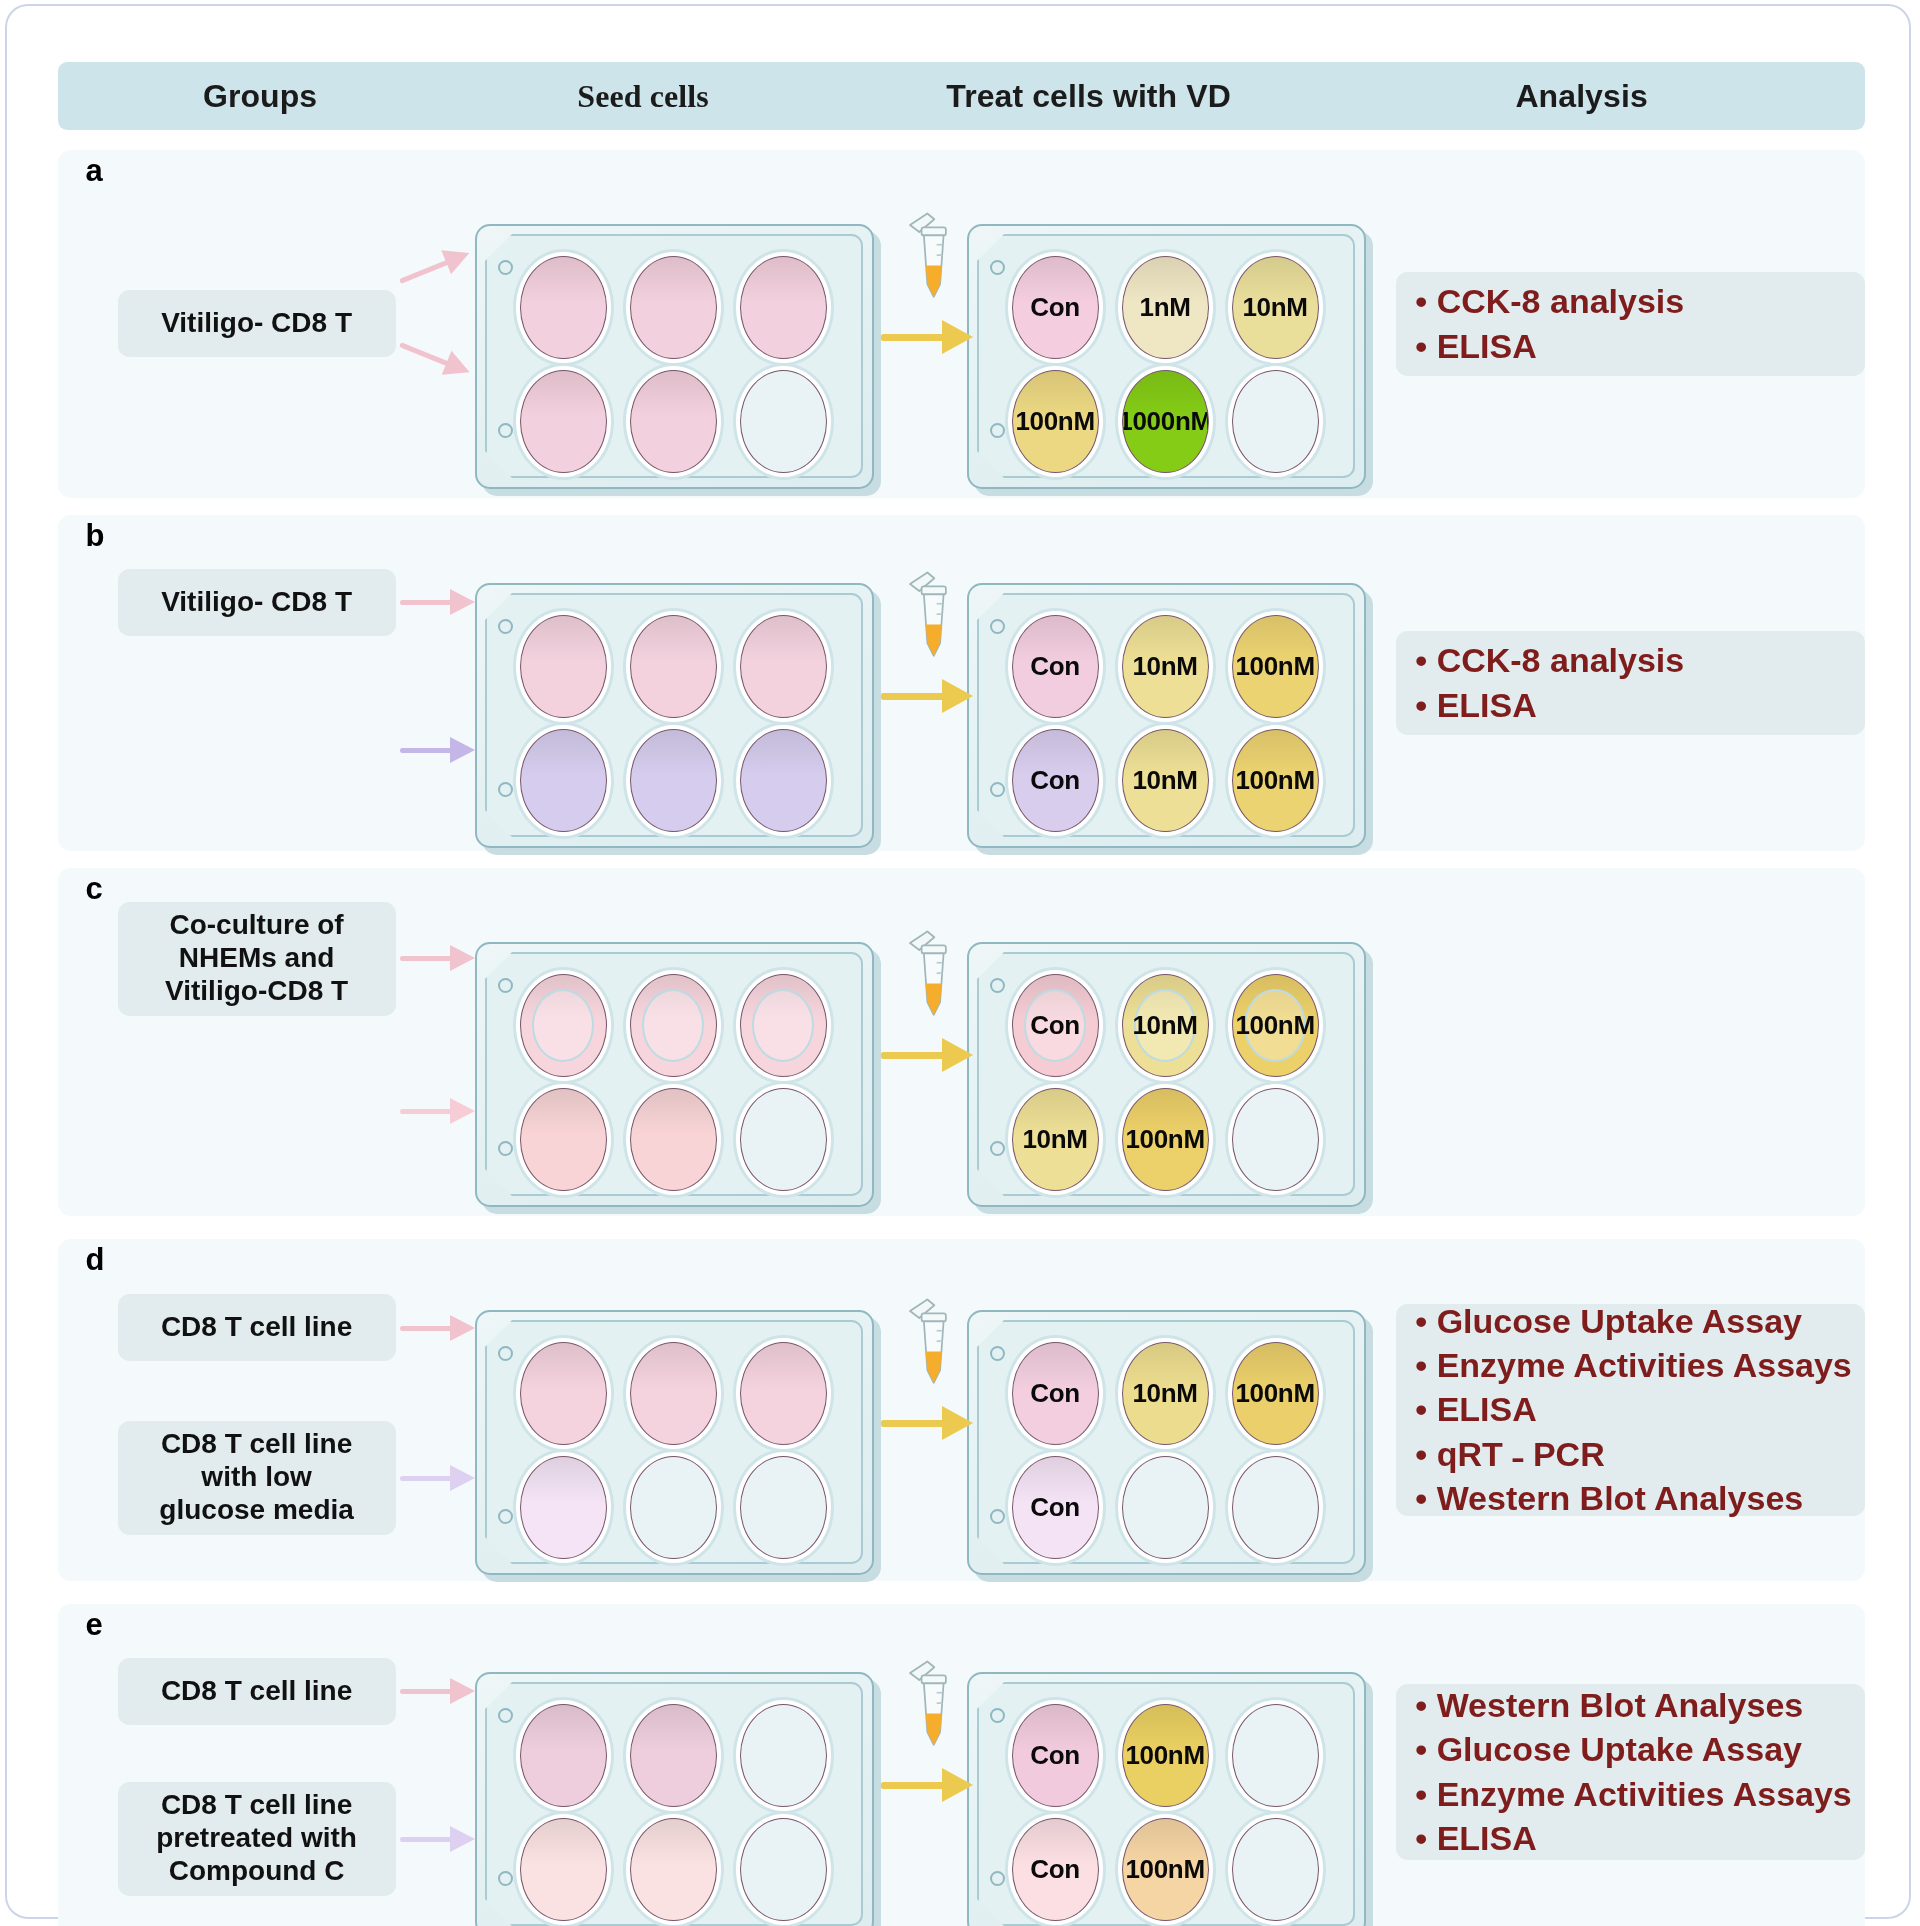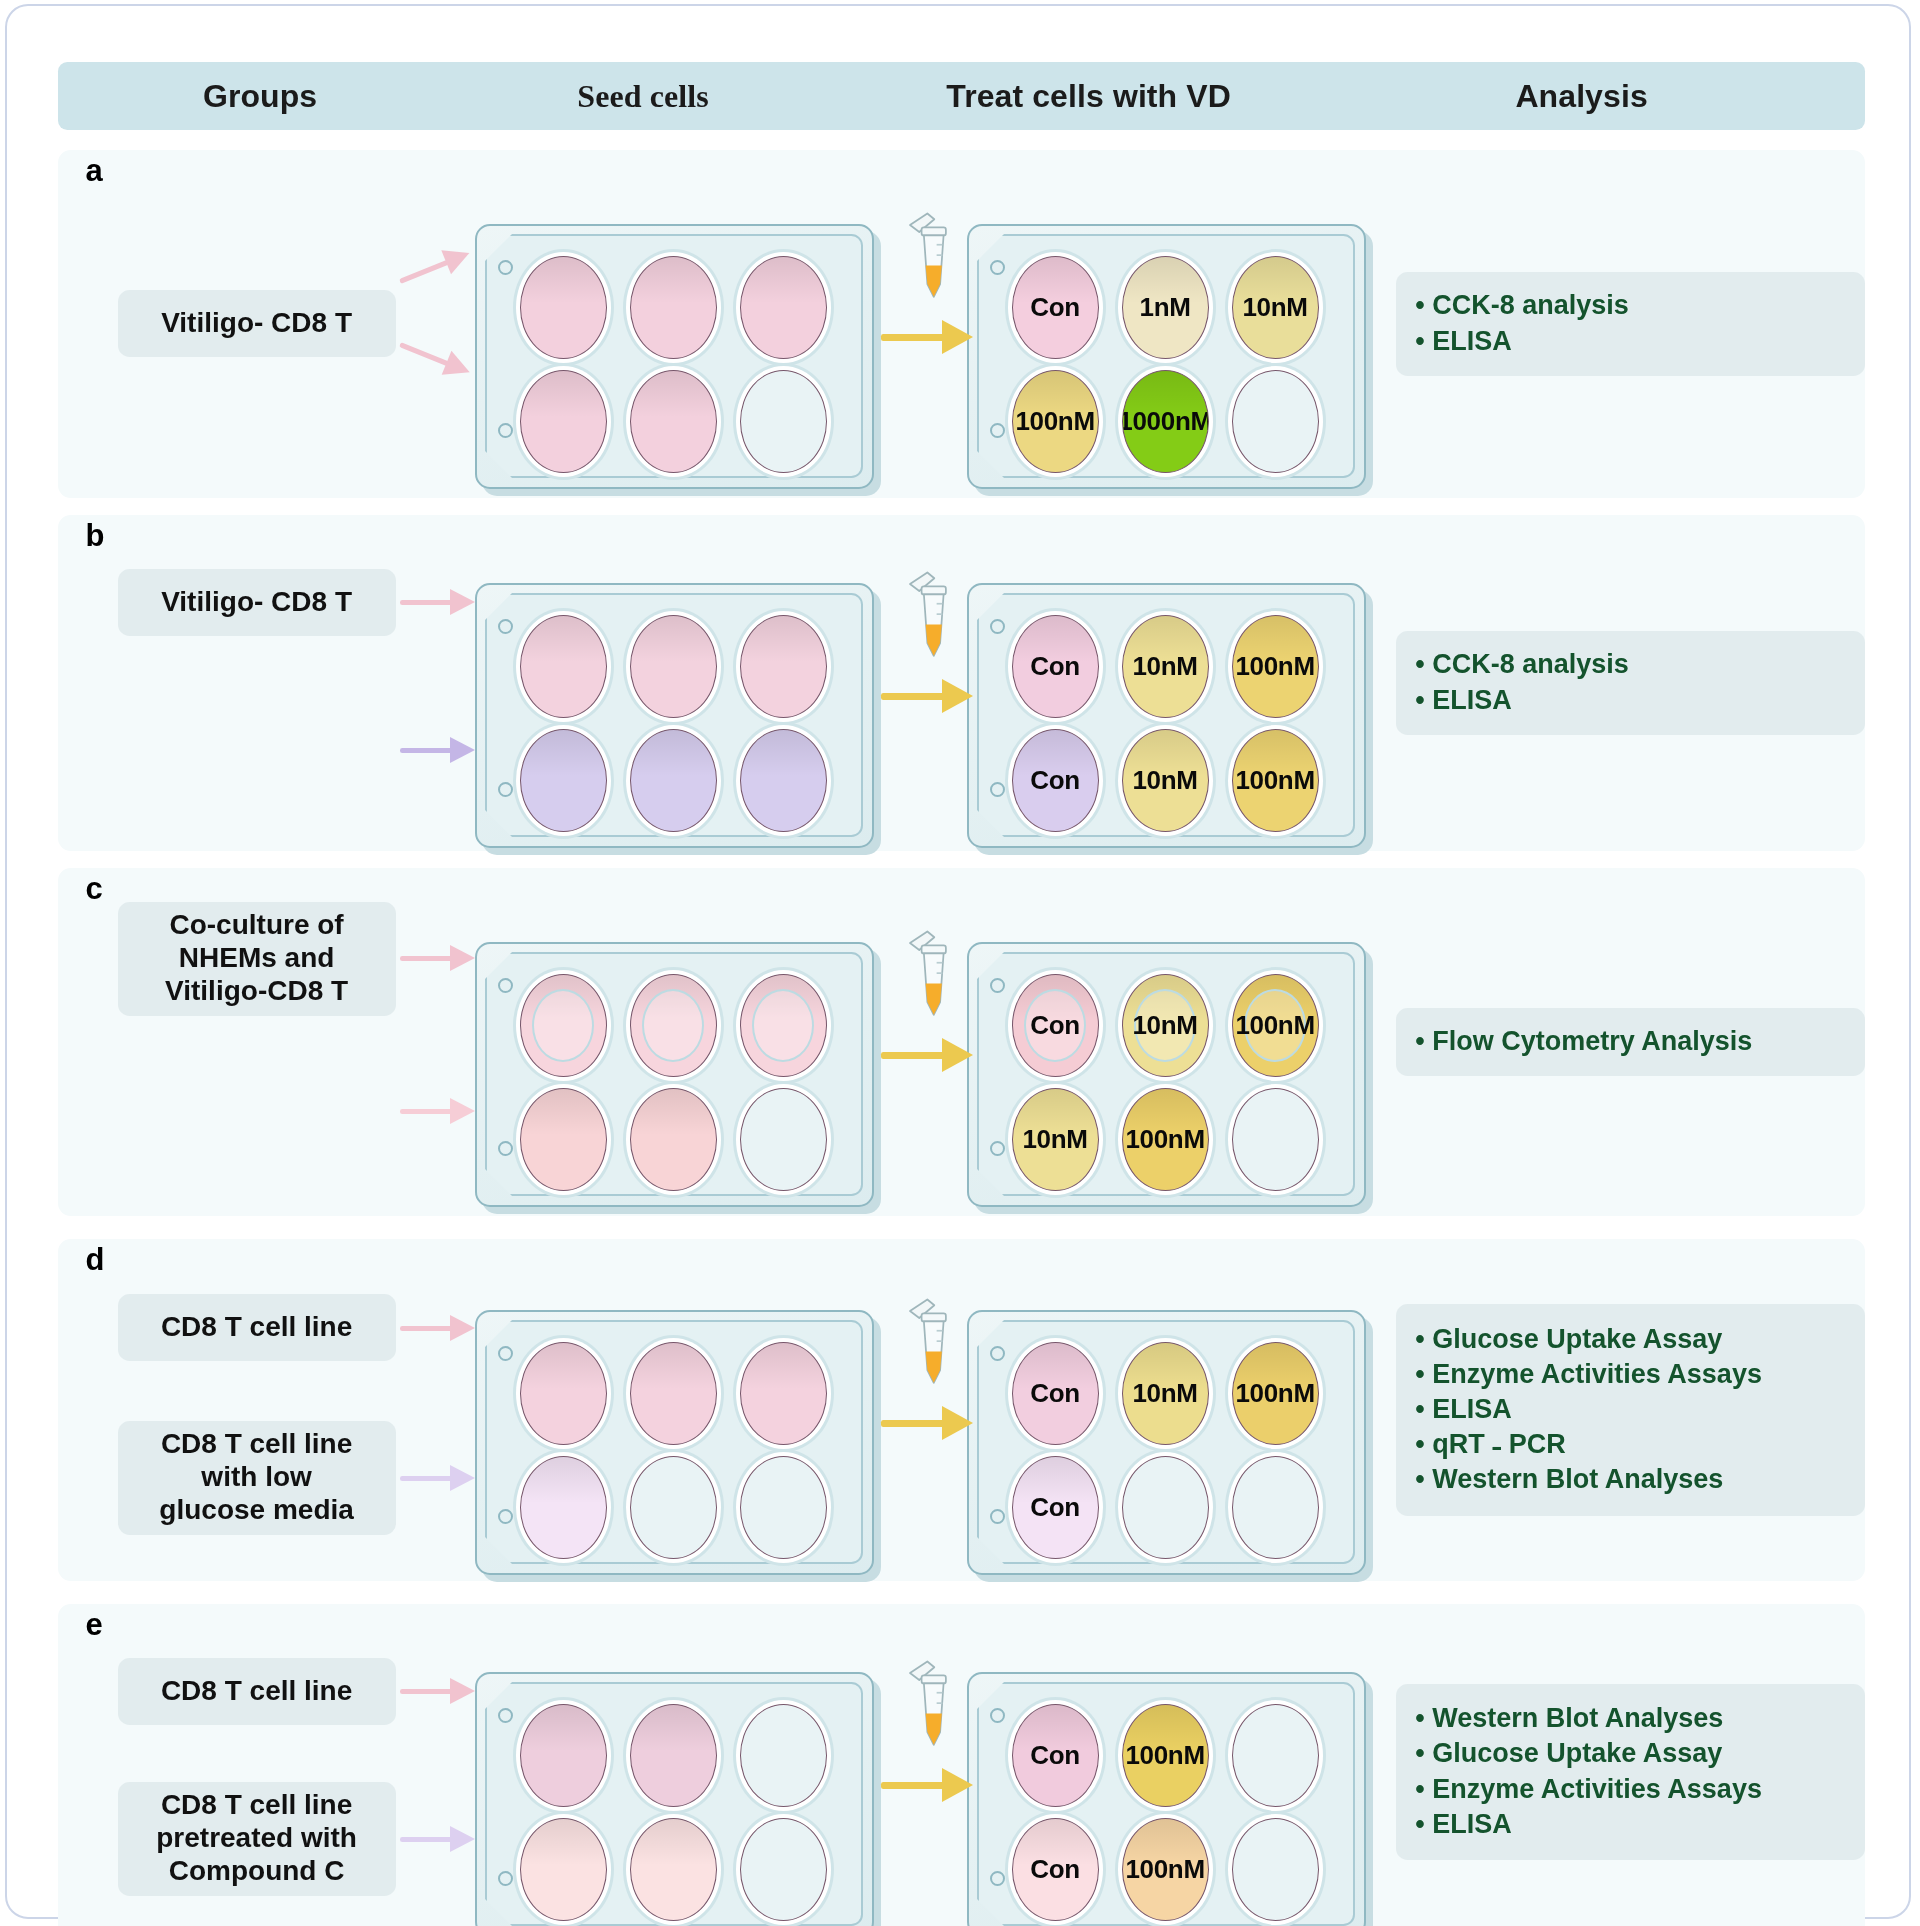--- a/index.html
+++ b/index.html
@@ -70,21 +70,21 @@
   
   .analysis-chip{
     position:absolute;
     background:#e2ecee;
     border-radius:11.6px;
     box-sizing:border-box;
     padding:15px 19.7px;
     display:flex;flex-direction:column;justify-content:center;
   }
   .analysis-chip .a-item{
-    font-size:27px;font-weight:bold;color:#14532d;
+    font-size:34px;font-weight:bold;color:#7f1d1d;
     line-height:1.30;white-space:nowrap;
   }
   .analysis-chip .a-item::before{content:"\2022\00a0";}
 
   
   .garrow{position:absolute;height:27px;}
   .garrow .shaft{
     position:absolute;left:0;top:11px;height:5.2px;border-radius:2.3px;
   }
   .garrow .head{
@@ -439,23 +439,20 @@
     <rect x="30" y="30" width="42" height="14" rx="4" fill="#f4f9fa" stroke="#9fb6bb" stroke-width="3"></rect>
     <path d="M34 44 L68 44 L62 128 L51 150 L40 128 Z" fill="#f7fbfc" stroke="#9fb6bb" stroke-width="3" stroke-linejoin="round"></path>
     <path d="M37 96 L65 96 L62 128 L51 150 L40 128 Z" fill="#f6ad2b" stroke="none"></path>
     <line x1="56" y1="60" x2="66" y2="60" stroke="#b9cdd1" stroke-width="3"></line>
     <line x1="56" y1="78" x2="66" y2="78" stroke="#b9cdd1" stroke-width="3"></line>
   </svg></div>
           <div class="vdarrow" style="left:823px;top:170px;width:92px;">
             <span class="shaft" style="width:63px"></span>
             <span class="head"></span>
           </div>
-          <div class="analysis-chip" style="left:1338px;top:140px;width:469px;height:68px;">
-            <div class="a-item">Flow Cytometry Analysis</div>
-          </div>
         </div>
         <div class="panel" style="top:1182px;height:342px;">
           <div class="panel-letter">d</div>
           <div class="group-chip" style="left:60px;top:55px;width:278px;height:67px;">
             <div><span>CD8 T cell line</span></div>
           </div>
           <div class="garrow pink" style="left:342px;top:76px;width:75px;">
             <span class="shaft" style="width:52px"></span>
             <span class="head"></span>
           </div>

